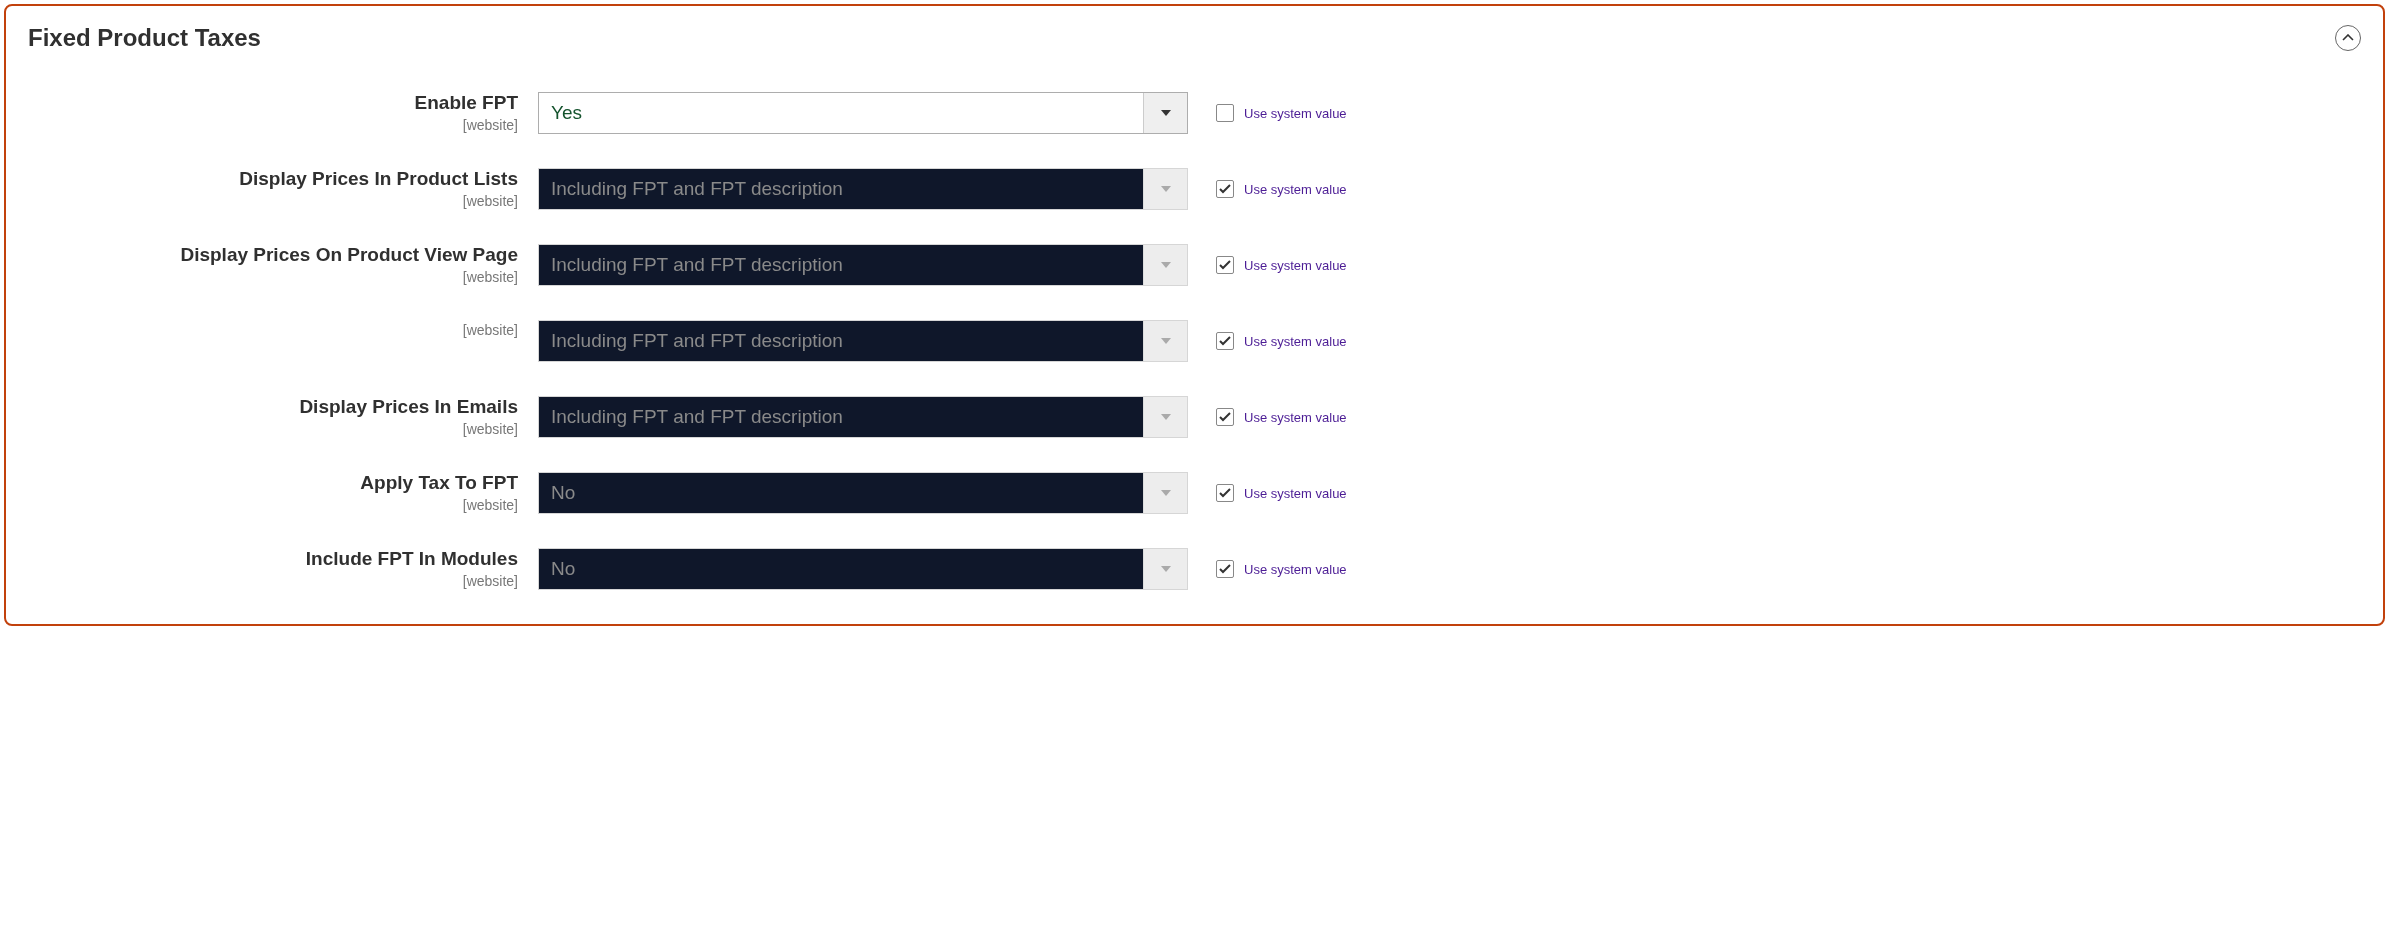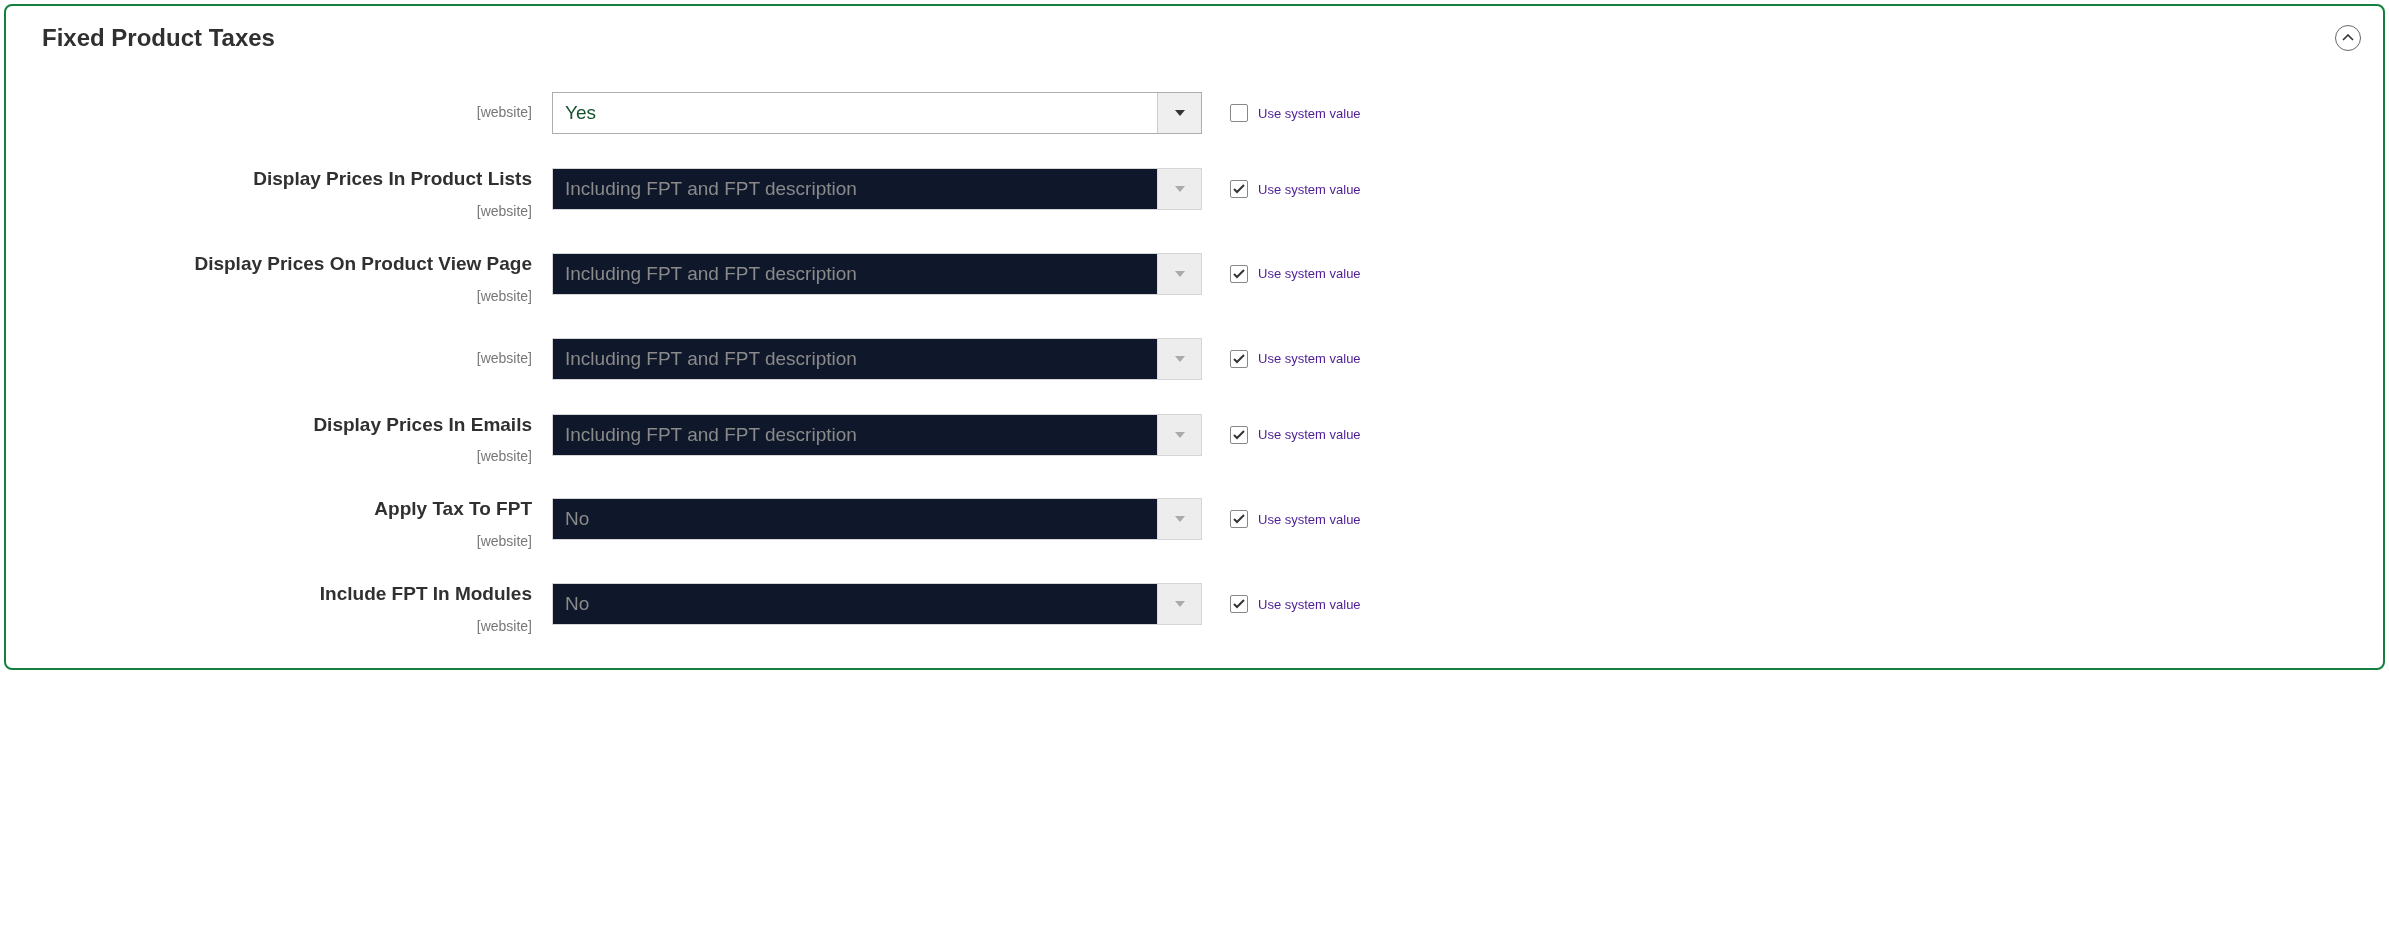--- a/index.html
+++ b/index.html
@@ -2,23 +2,23 @@
 <html><head>
 <meta charset="utf-8">
 <style>
   * { box-sizing: border-box; margin: 0; padding: 0; }
   body {
     font-family: 'Helvetica Neue', Helvetica, Arial, sans-serif;
     background: #fff;
     padding: 4px;
   }
   .panel {
-    border: 2px solid #15803d;
+    border: 2px solid #c2410c;
     border-radius: 8px;
-    padding: 18px 22px 28px 36px;
+    padding: 18px 22px 28px 22px;
     position: relative;
   }
   .panel-header {
     display: flex;
     justify-content: space-between;
     align-items: center;
     margin-bottom: 40px;
   }
   .panel-title {
     font-size: 24px;
@@ -53,21 +53,21 @@
   }
   .label-main {
     font-size: 19px;
     font-weight: 600;
     color: #303030;
     line-height: 1.2;
   }
   .label-scope {
     font-size: 14px;
     color: #777;
-    margin-top: 12px;
+    margin-top: 2px;
   }
 
   .select-col {
     width: 650px;
   }
   .select {
     display: flex;
     width: 100%;
     height: 42px;
     border: 1px solid #adadad;
@@ -136,20 +136,21 @@
     <div class="panel-title">Fixed Product Taxes</div>
     <div class="collapse-btn">
       <svg width="12" height="8" viewBox="0 0 12 8">
         <polyline points="1,6 6,1 11,6" fill="none" stroke="#333" stroke-width="1.6"></polyline>
       </svg>
     </div>
   </div>
   <div class="rows" id="rows">
       <div class="row">
         <div class="label-col">
+          <div class="label-main">Enable FPT</div>
           <div class="label-scope">[website]</div>
         </div>
         <div class="select-col">
           <div class="select">
             <div class="select-value">Yes</div>
             <div class="select-caret">
               <svg width="10" height="6" viewBox="0 0 10 6">
                 <polygon points="0,0 10,0 5,6"></polygon>
               </svg>
             </div>

